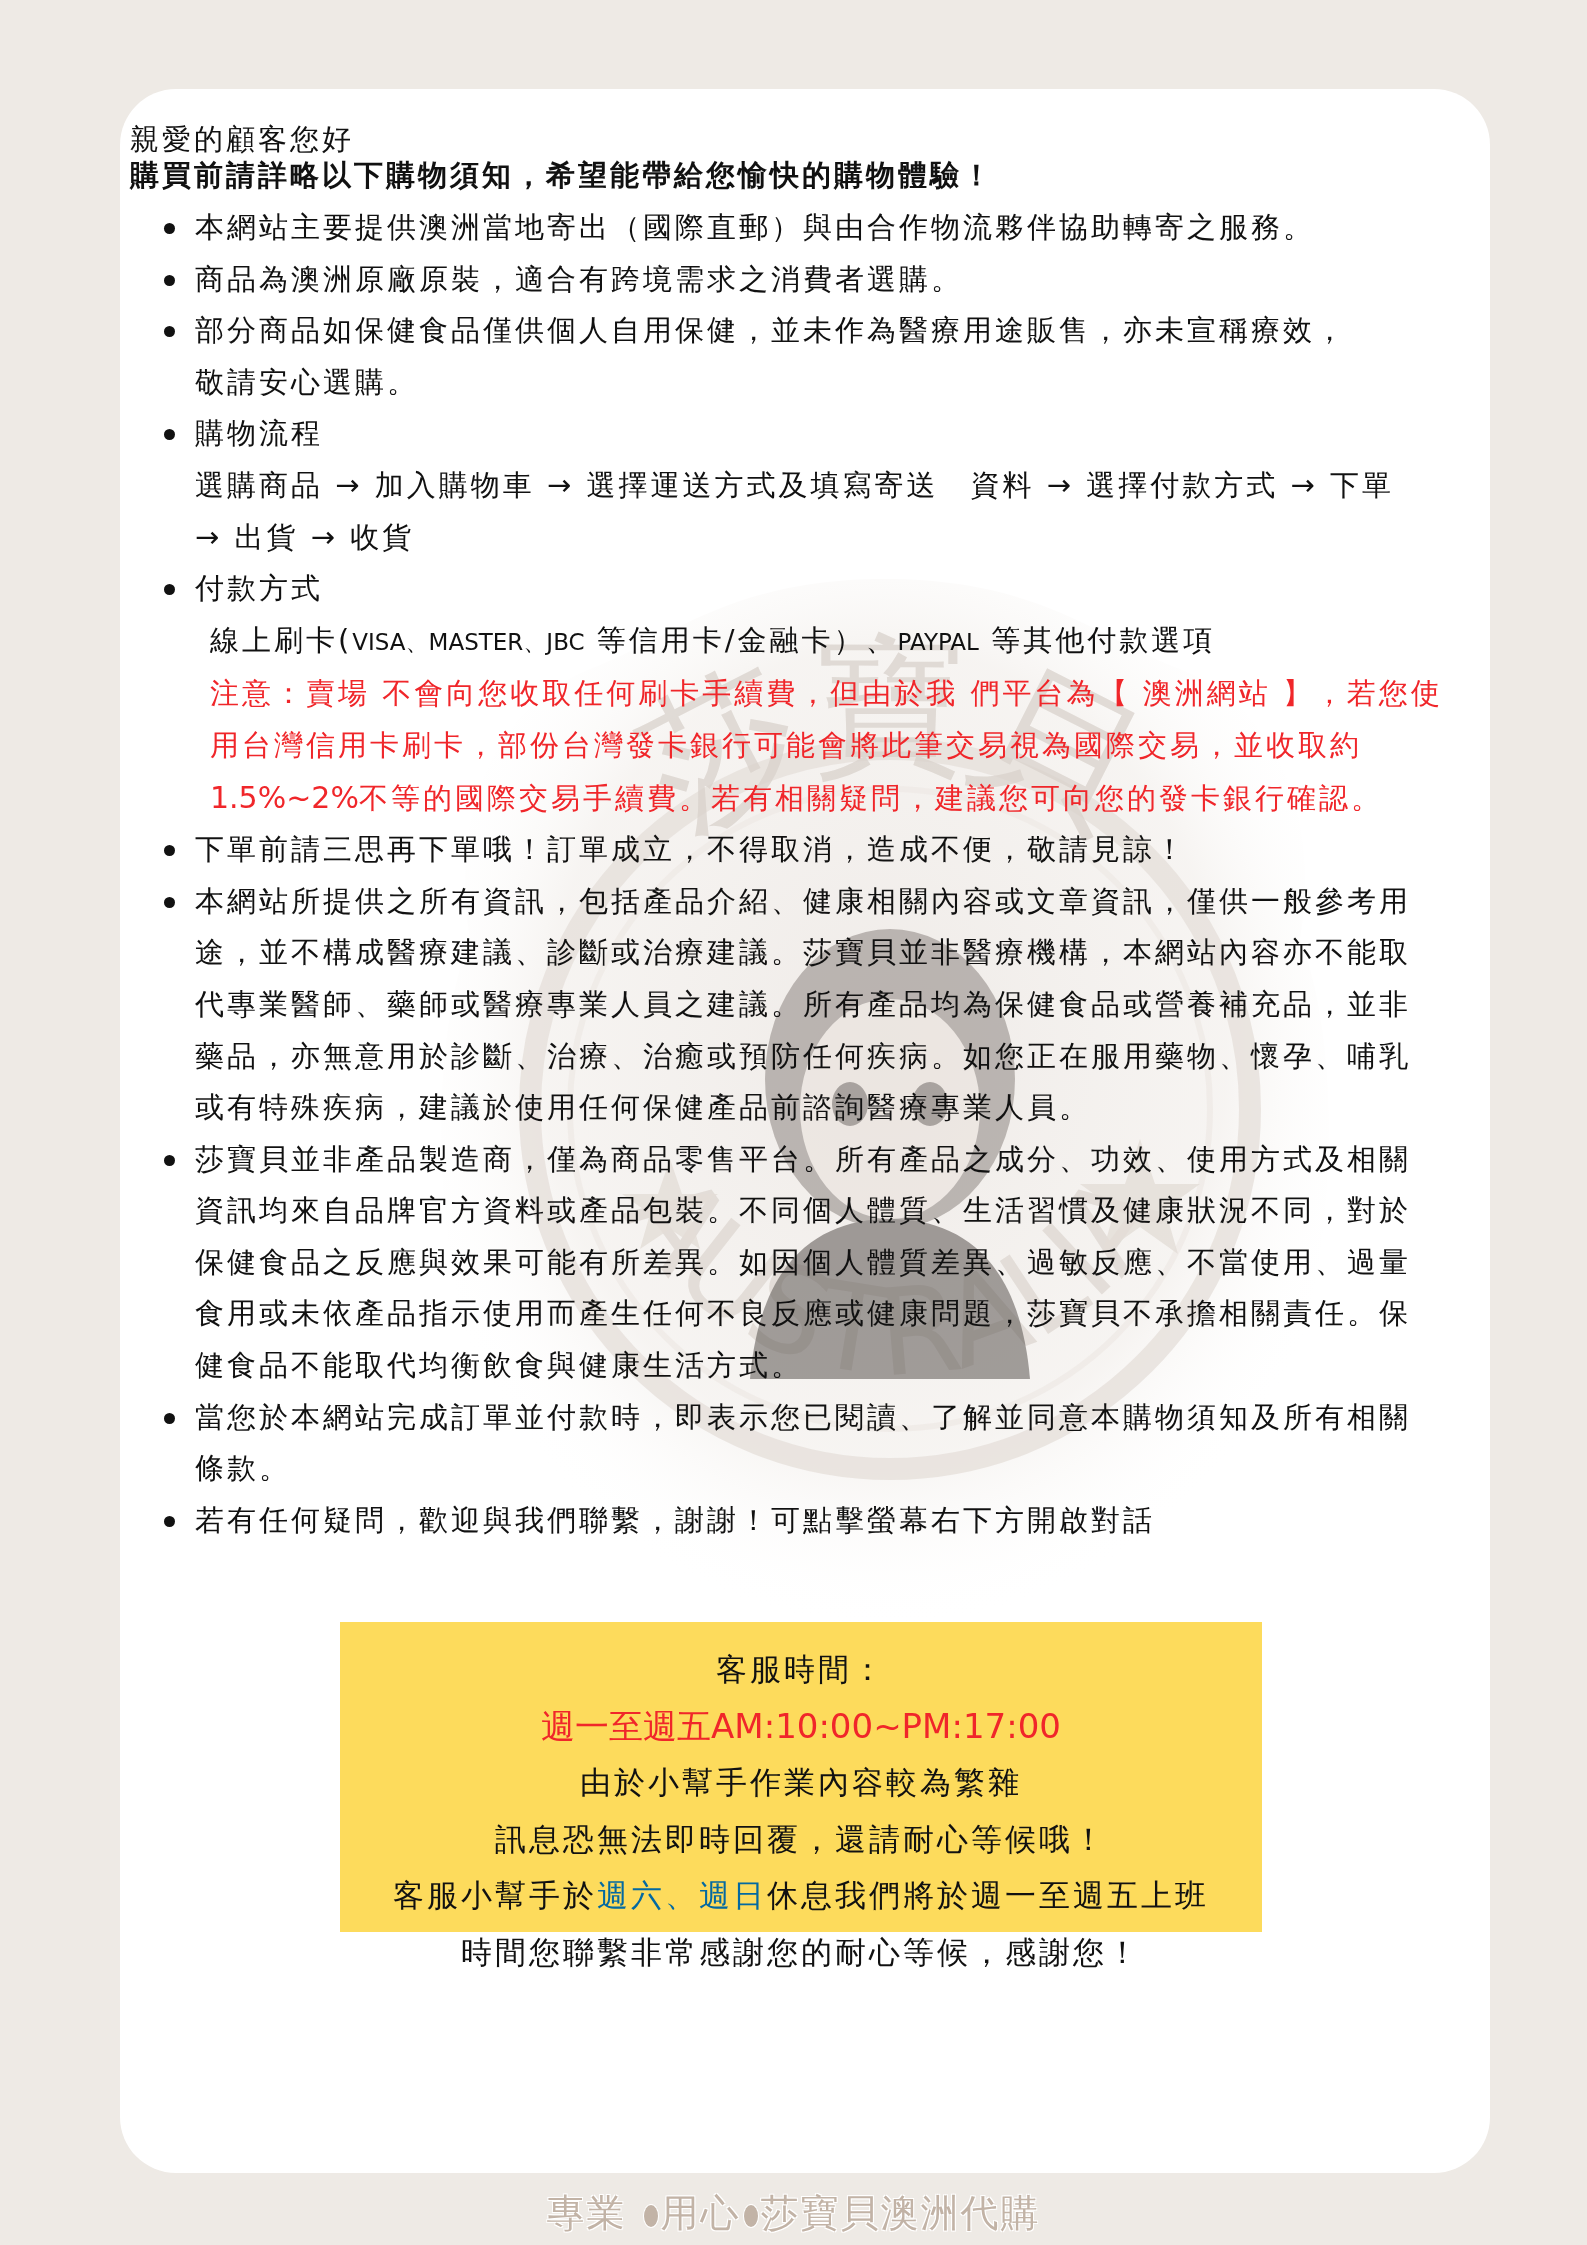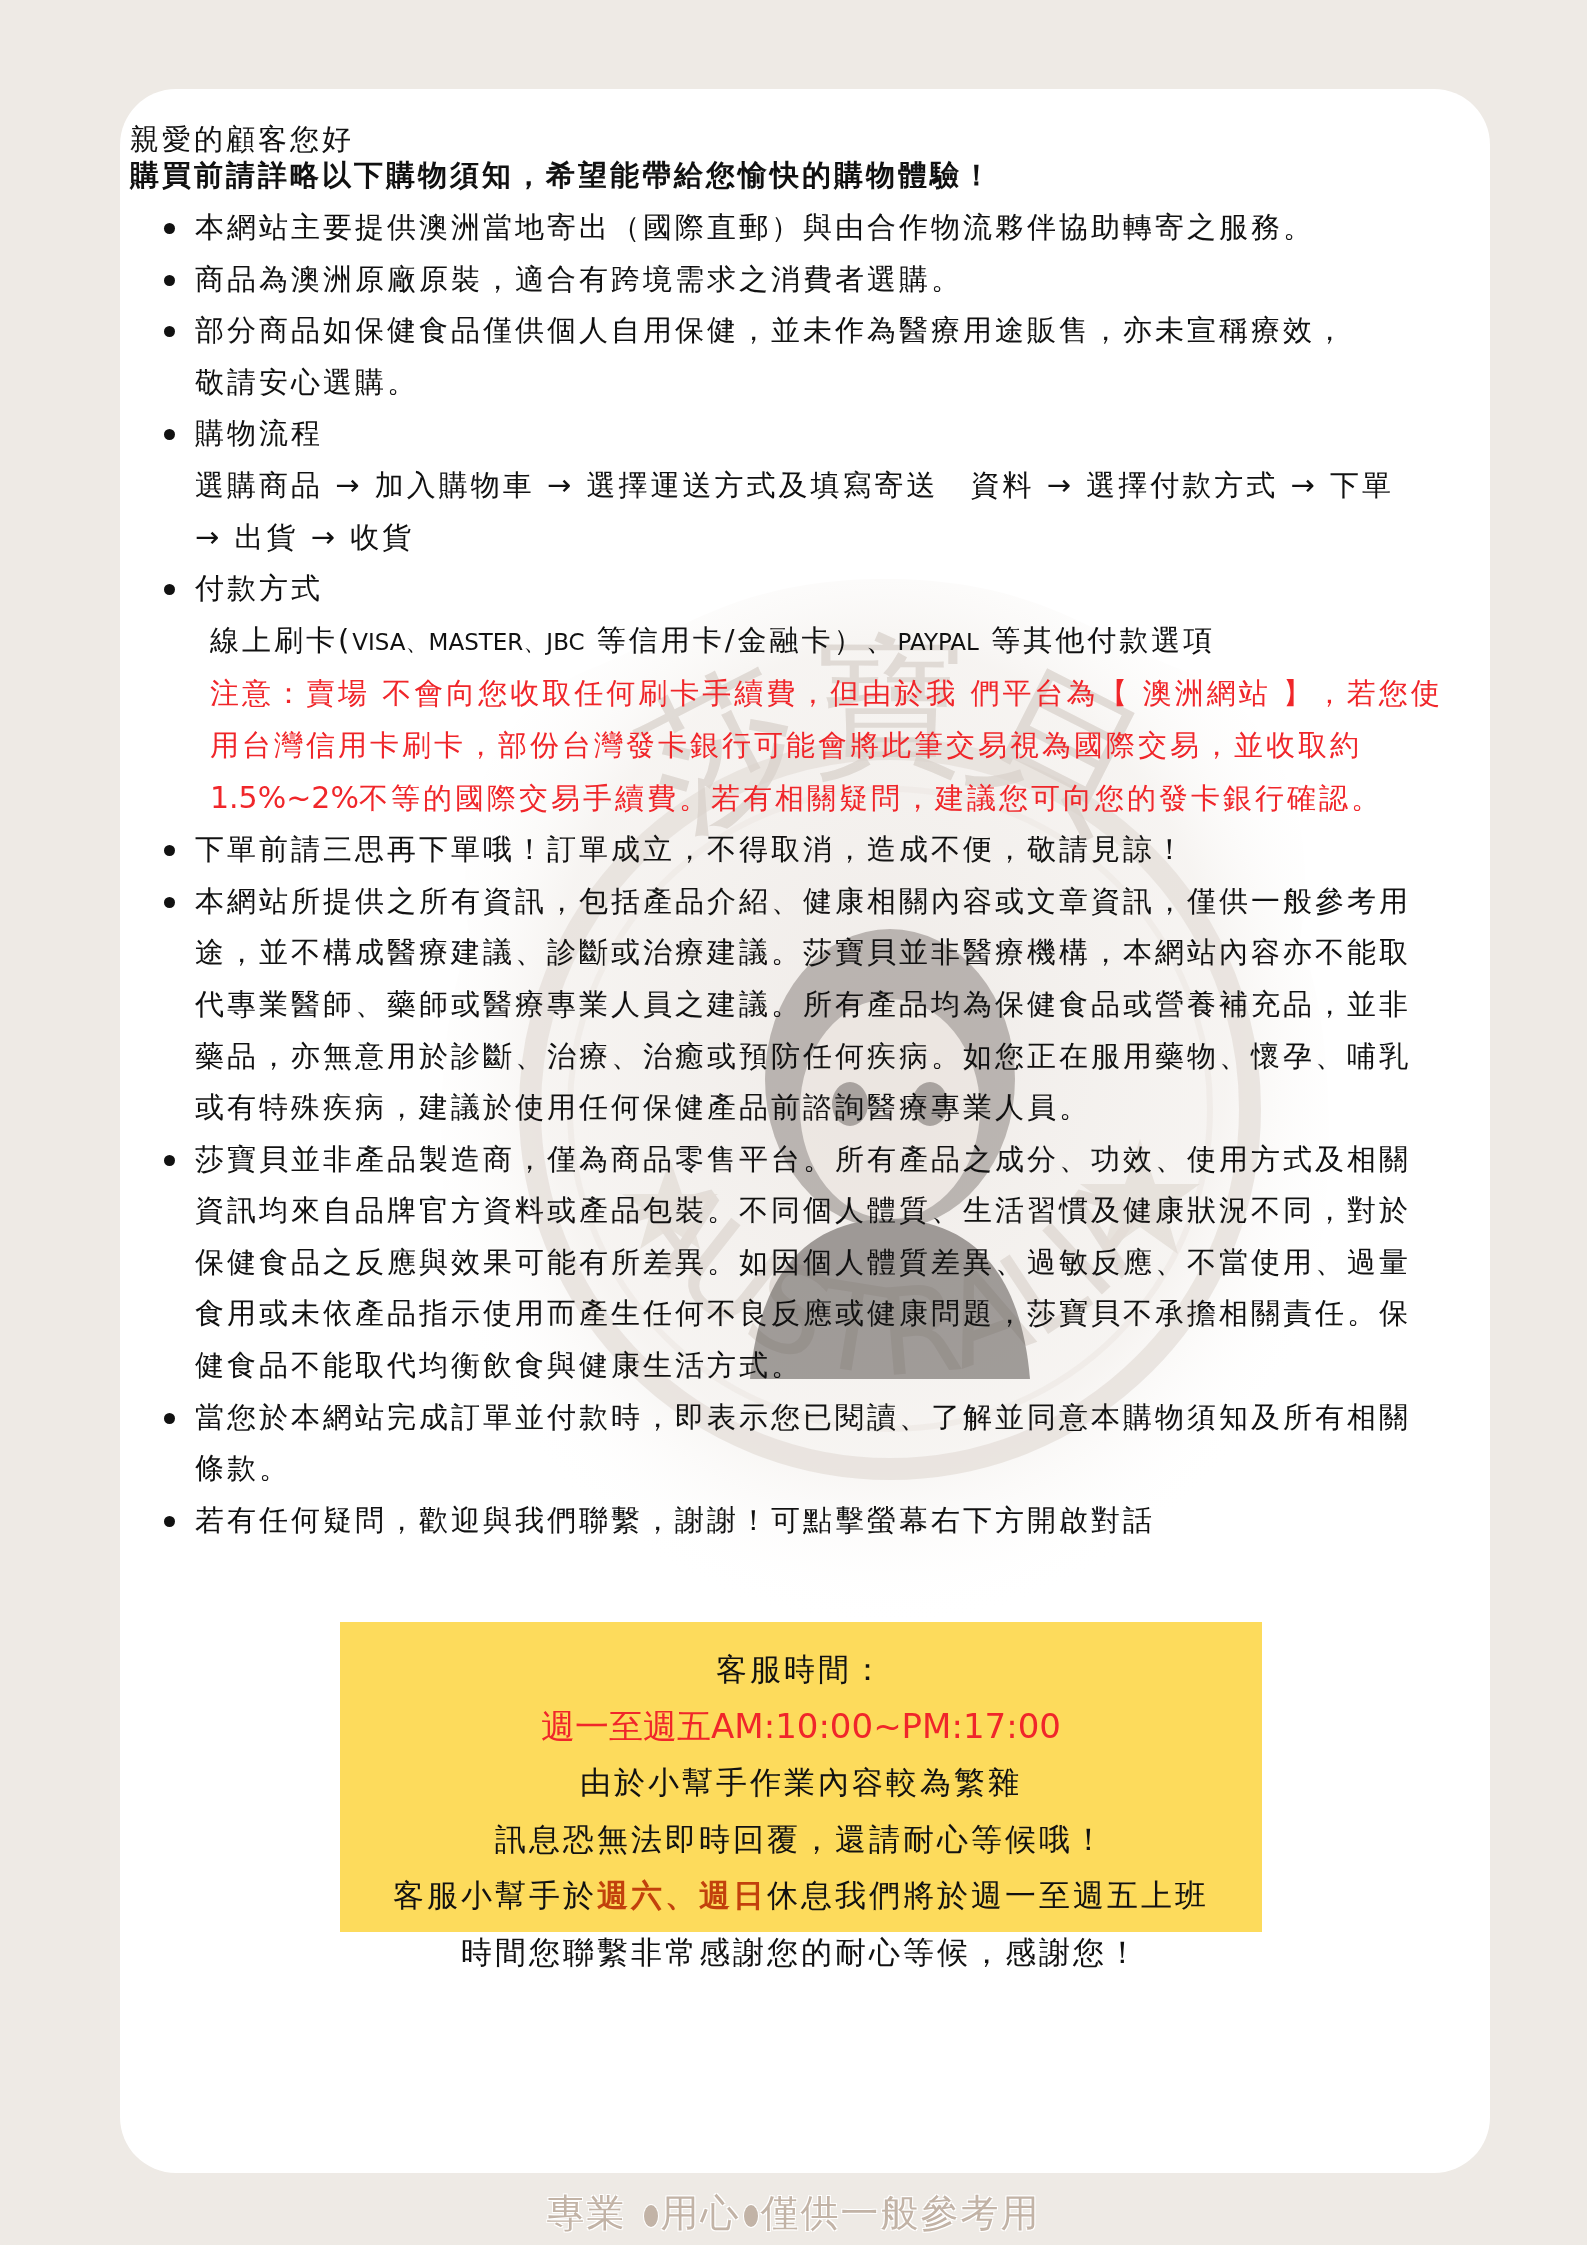--- a/index.html
+++ b/index.html
@@ -78,21 +78,21 @@
     .pay-line {
       padding-left: 15px;
       display: block;
       white-space: nowrap;
     }
     .pay-line .latin {
       font-family: "DejaVu Sans", sans-serif;
       font-size: 23px;
       letter-spacing: 0;
     }
-    .red { color: #c2410c; font-weight: bold; }
+    .red { color: #0369a1; }
     .red-block {
       display: block;
       padding-left: 15px;
       color: #f0262a;
       white-space: nowrap;
     }
     .red-block .latin {
       font-family: "DejaVu Sans", sans-serif;
       font-size: 30px;
       letter-spacing: 0;
@@ -251,14 +251,14 @@
     <div class="sline hours"><span>週一至週五</span><span class="latin">AM:10:00~PM:17:00</span></div>
     <div class="sline">由於小幫手作業內容較為繁雜</div>
     <div class="sline">訊息恐無法即時回覆，還請耐心等候哦！</div>
     <div class="sline"><span>客服小幫手於</span><span class="red">週六、週日</span><span>休息我們將於週一至週五上班</span></div>
     <div class="sline">時間您聯繫非常感謝您的耐心等候，感謝您！</div>
   </div>
 </div>
 
 <div class="footer">
   <span>專業</span>
-  <span class="dot"></span><span>用心</span><span class="dot"></span><span>僅供一般參考用</span>
+  <span class="dot"></span><span>用心</span><span class="dot"></span><span>莎寶貝澳洲代購</span>
 </div>
 
 </body></html>

